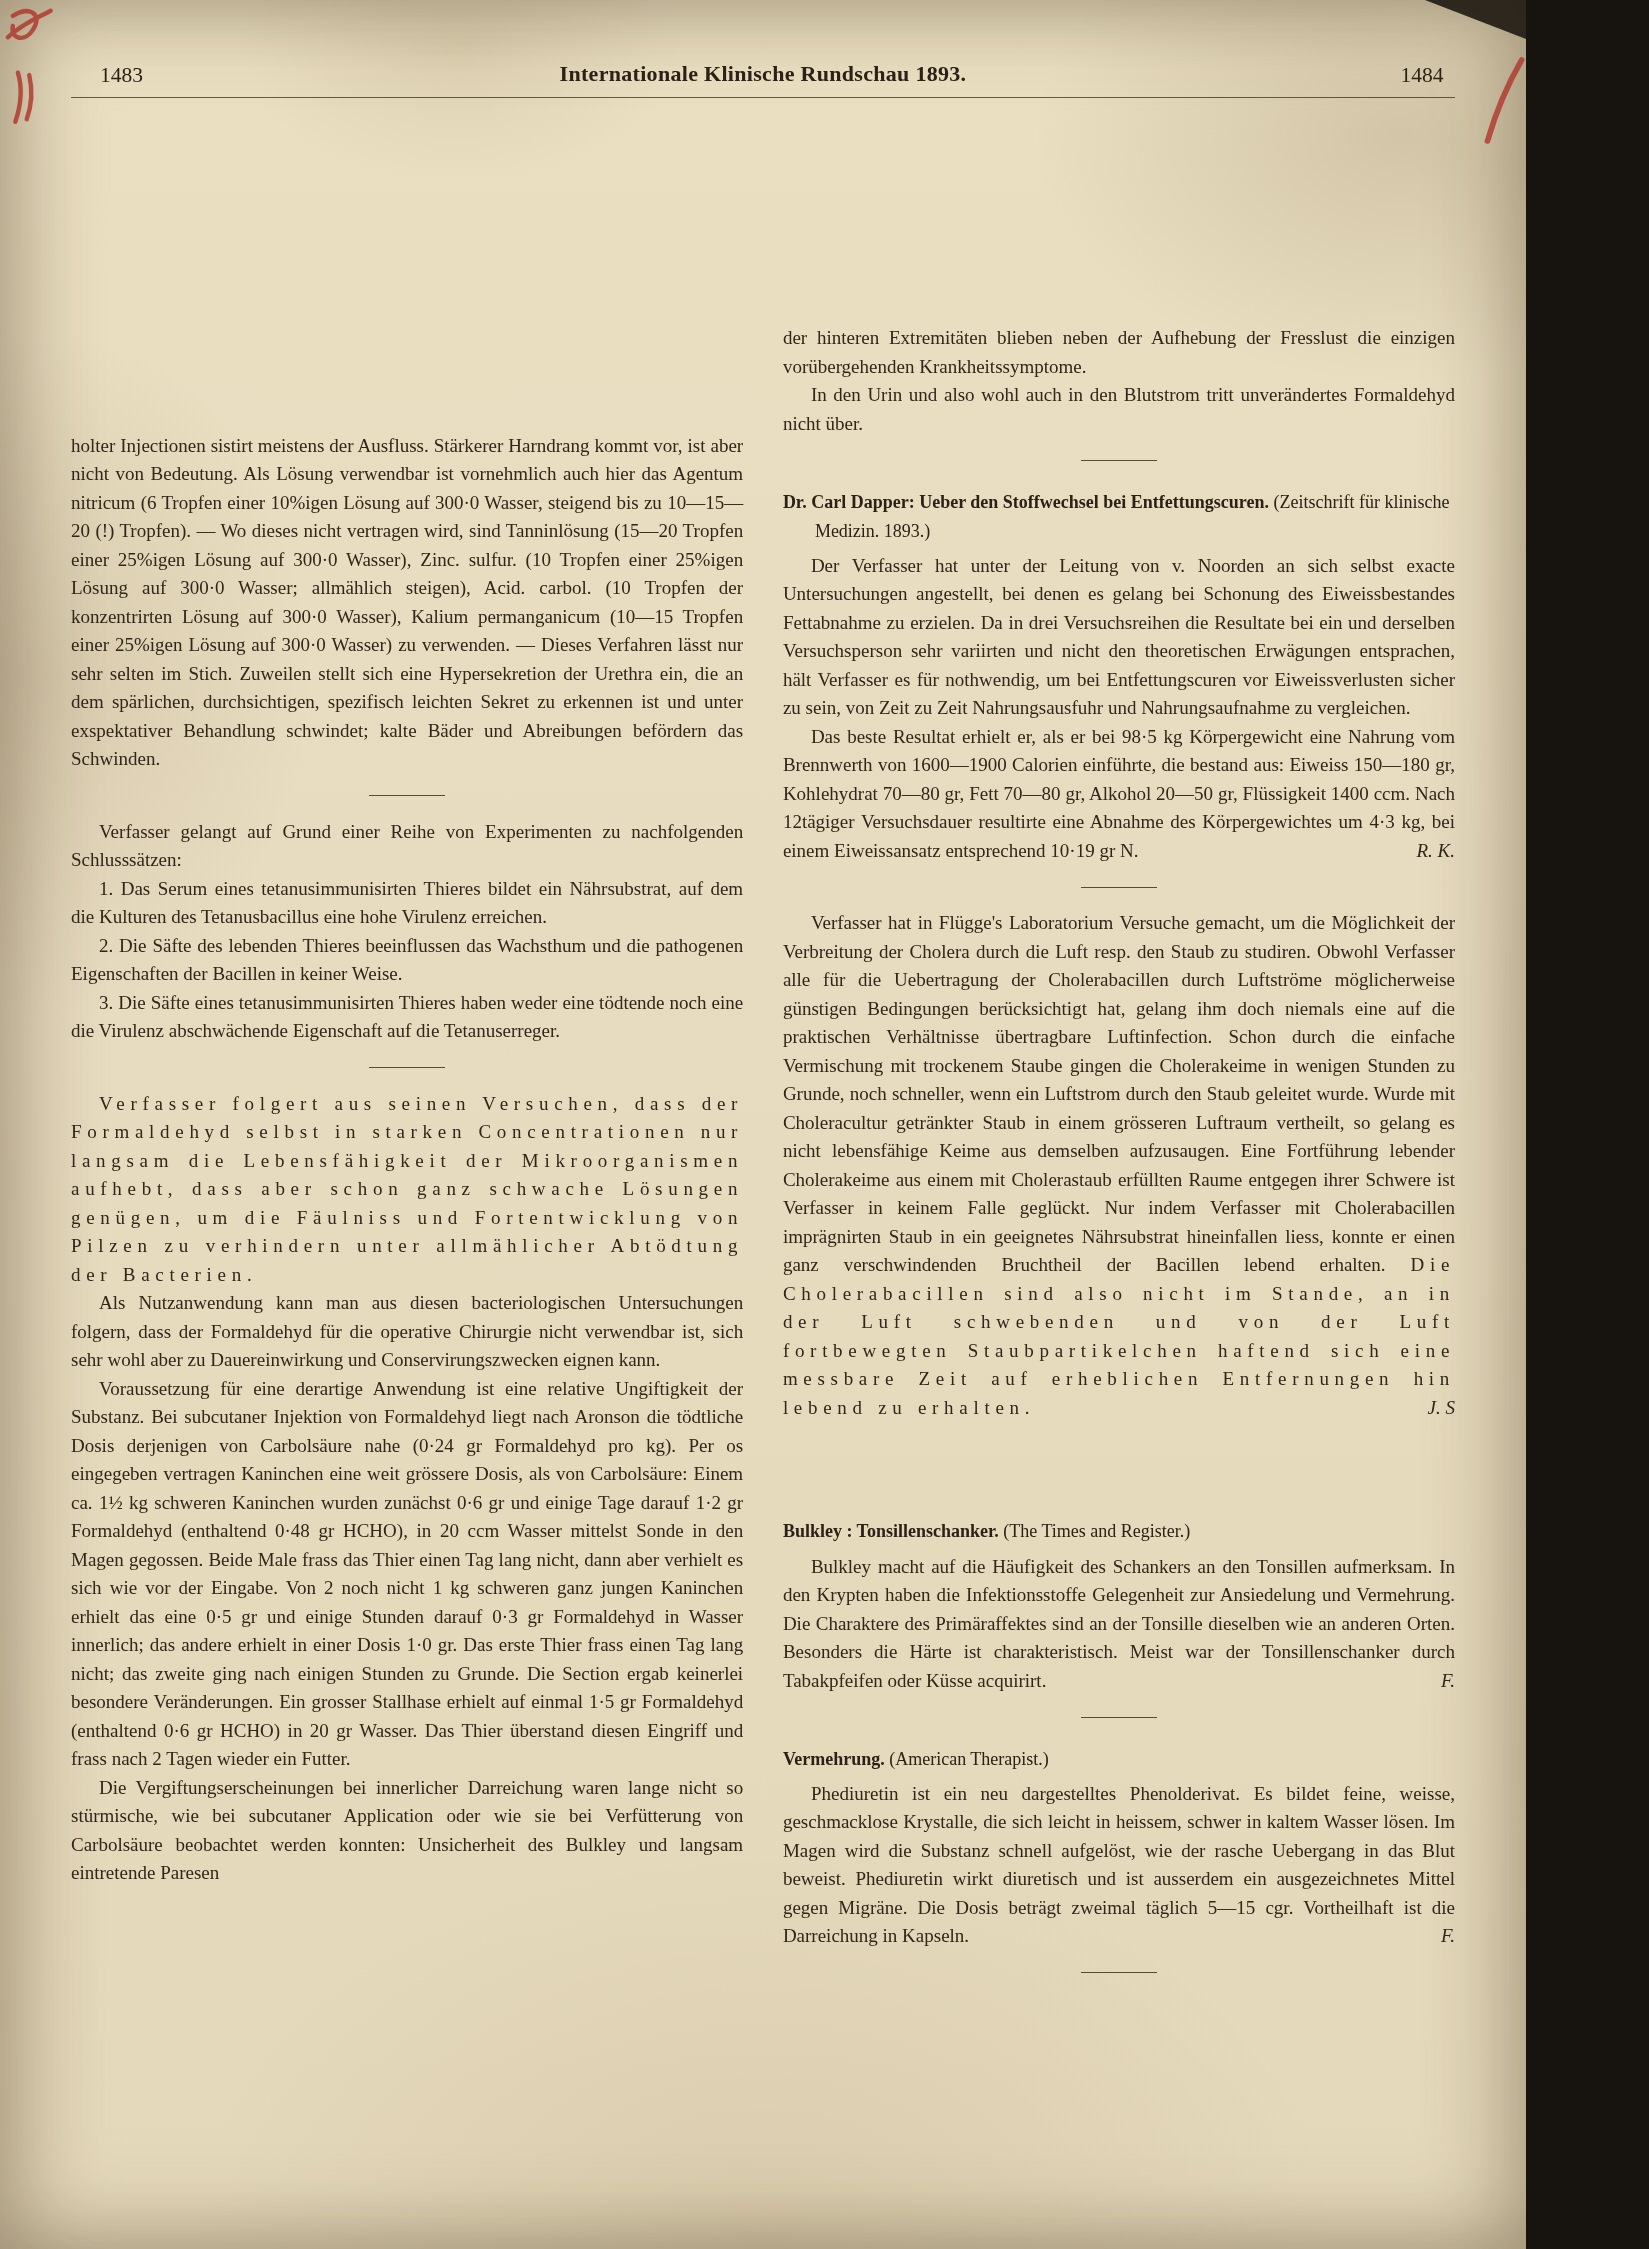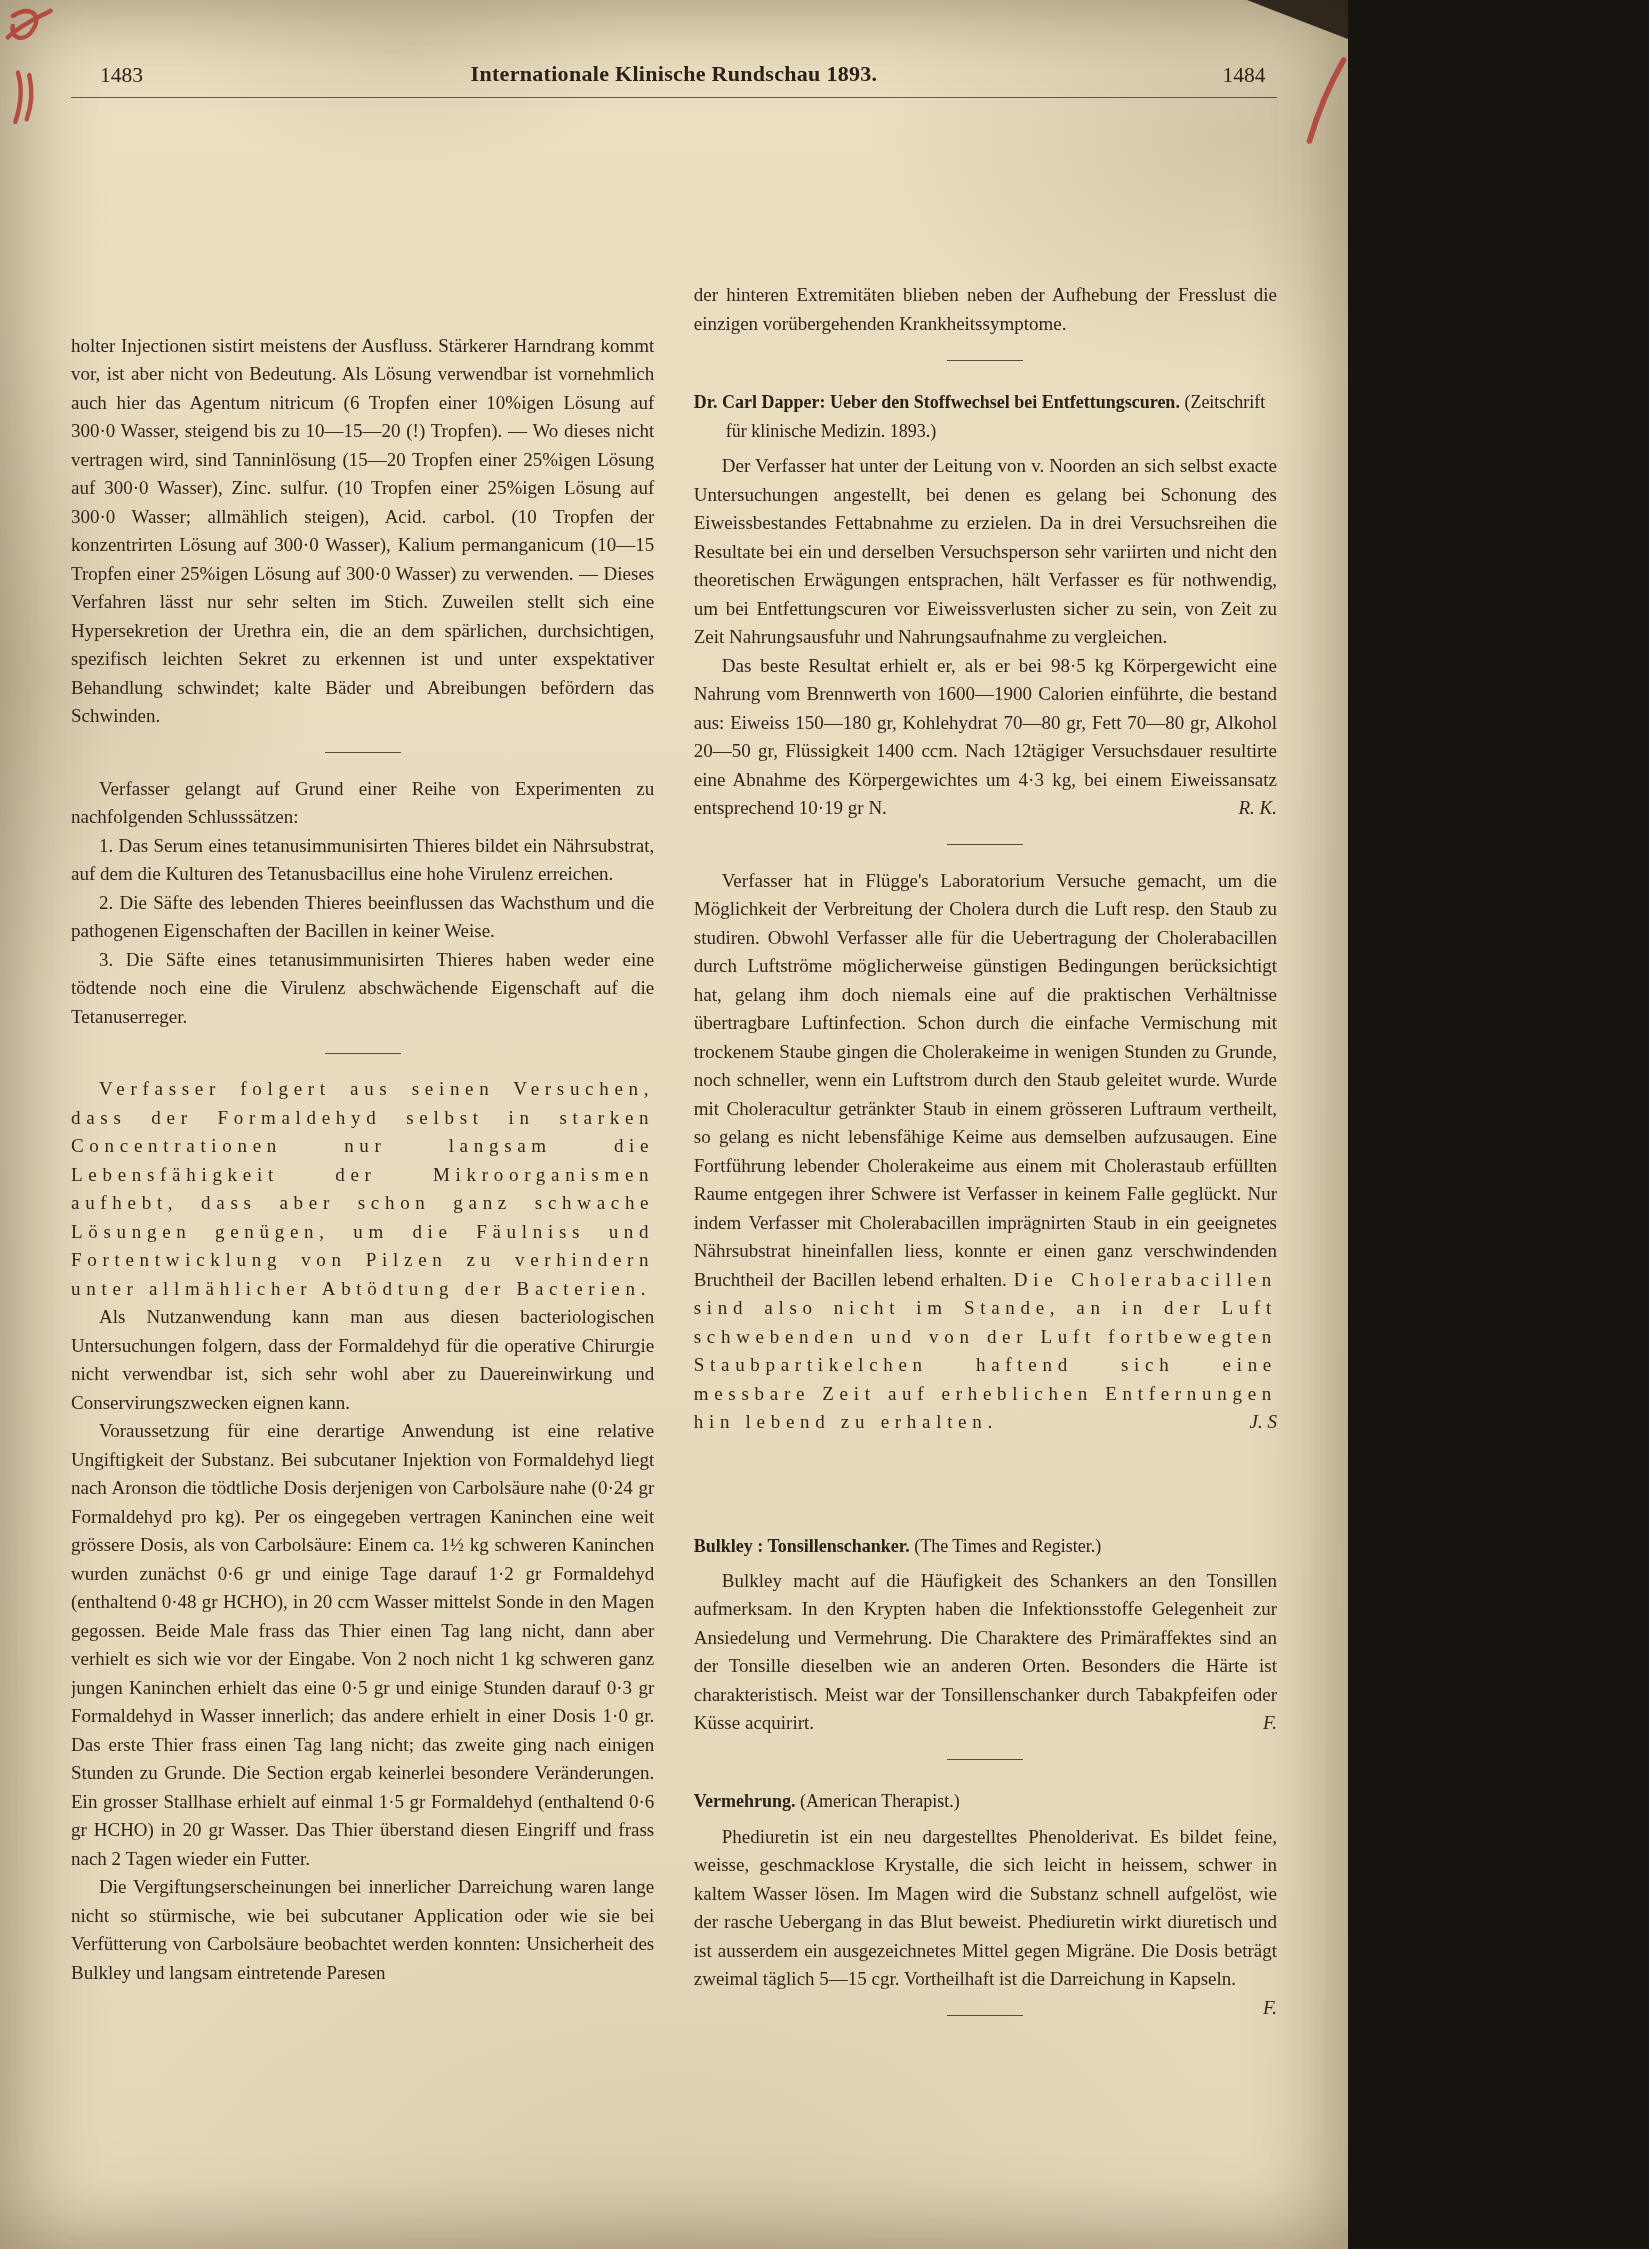--- a/index.html
+++ b/index.html
@@ -1,20 +1,20 @@
 <!DOCTYPE html>
 <html style="font-size:10px"><head>
 <meta charset="utf-8">
 <style>
   * { margin:0; padding:0; box-sizing:border-box; }
   html, body { width:1650px; height:2250px; }
   body { background:#17130e; font-family:"Liberation Serif","DejaVu Serif",serif; }
 
   .page {
-    position:relative; width:1348px; height:2250px; overflow:hidden;
+    position:relative; width:1526px; height:2250px; overflow:hidden;
     background-color:#e7dcc0;
     background-image:
       radial-gradient(570px 380px at 92% 6%, rgba(105,82,52,.18), transparent 65%),
       radial-gradient(444px 570px at 3% 30%, rgba(112,90,58,.14), transparent 60%),
       radial-gradient(887px 634px at 50% 100%, rgba(120,95,60,.10), transparent 65%),
       radial-gradient(317px 190px at 30% 2%, rgba(130,105,70,.12), transparent 70%),
       linear-gradient(180deg, #eadfc1 0%, #e8dcc0 40%, #e4d8ba 100%);
     box-shadow:
       inset 0 0 101px rgba(70,52,28,.25),
       inset 30px 0 70px rgba(70,52,28,.18),
@@ -105,20 +105,21 @@
         <p class="ind">Die Vergiftungserscheinungen bei innerlicher Darreichung waren lange nicht so stürmische, wie bei subcutaner Application oder wie sie bei Verfütterung von Carbolsäure beobachtet werden konnten: Unsicherheit des Bulkley und langsam eintretende Paresen</p>
       </section>
 
     </div>
 
     <div class="vrule"></div>
 
     <div class="col">
 
       <p class="cont">der hinteren Extremitäten blieben neben der Aufhebung der Fresslust die einzigen vorübergehenden Krankheitssymptome.</p>
+      <p class="ind">In den Urin und also wohl auch in den Blutstrom tritt unverändertes Formaldehyd nicht über.</p>
 
       <div class="rule"></div>
 
       <section>
         <h3 class="art-head"><span>Dr. Carl Dapper: Ueber den Stoffwechsel bei Entfettungscuren.</span> <span class="cite">(Zeitschrift für klinische Medizin. 1893.)</span></h3>
         <p class="ind">Der Verfasser hat unter der Leitung von v. Noorden an sich selbst exacte Untersuchungen angestellt, bei denen es gelang bei Schonung des Eiweissbestandes Fettabnahme zu erzielen. Da in drei Versuchsreihen die Resultate bei ein und derselben Versuchsperson sehr variirten und nicht den theoretischen Erwägungen entsprachen, hält Verfasser es für nothwendig, um bei Entfettungscuren vor Eiweissverlusten sicher zu sein, von Zeit zu Zeit Nahrungsausfuhr und Nahrungsaufnahme zu vergleichen.</p>
         <p class="ind"><span>Das beste Resultat erhielt er, als er bei 98·5 kg Körpergewicht eine Nahrung vom Brennwerth von 1600—1900 Calorien einführte, die bestand aus: Eiweiss 150—180 gr, Kohlehydrat 70—80 gr, Fett 70—80 gr, Alkohol 20—50 gr, Flüssigkeit 1400 ccm. Nach 12tägiger Versuchsdauer resultirte eine Abnahme des Körpergewichtes um 4·3 kg, bei einem Eiweissansatz entsprechend 10·19 gr N.</span><span class="sig">R. K.</span></p>
       </section>
 
       <div class="rule"></div>

